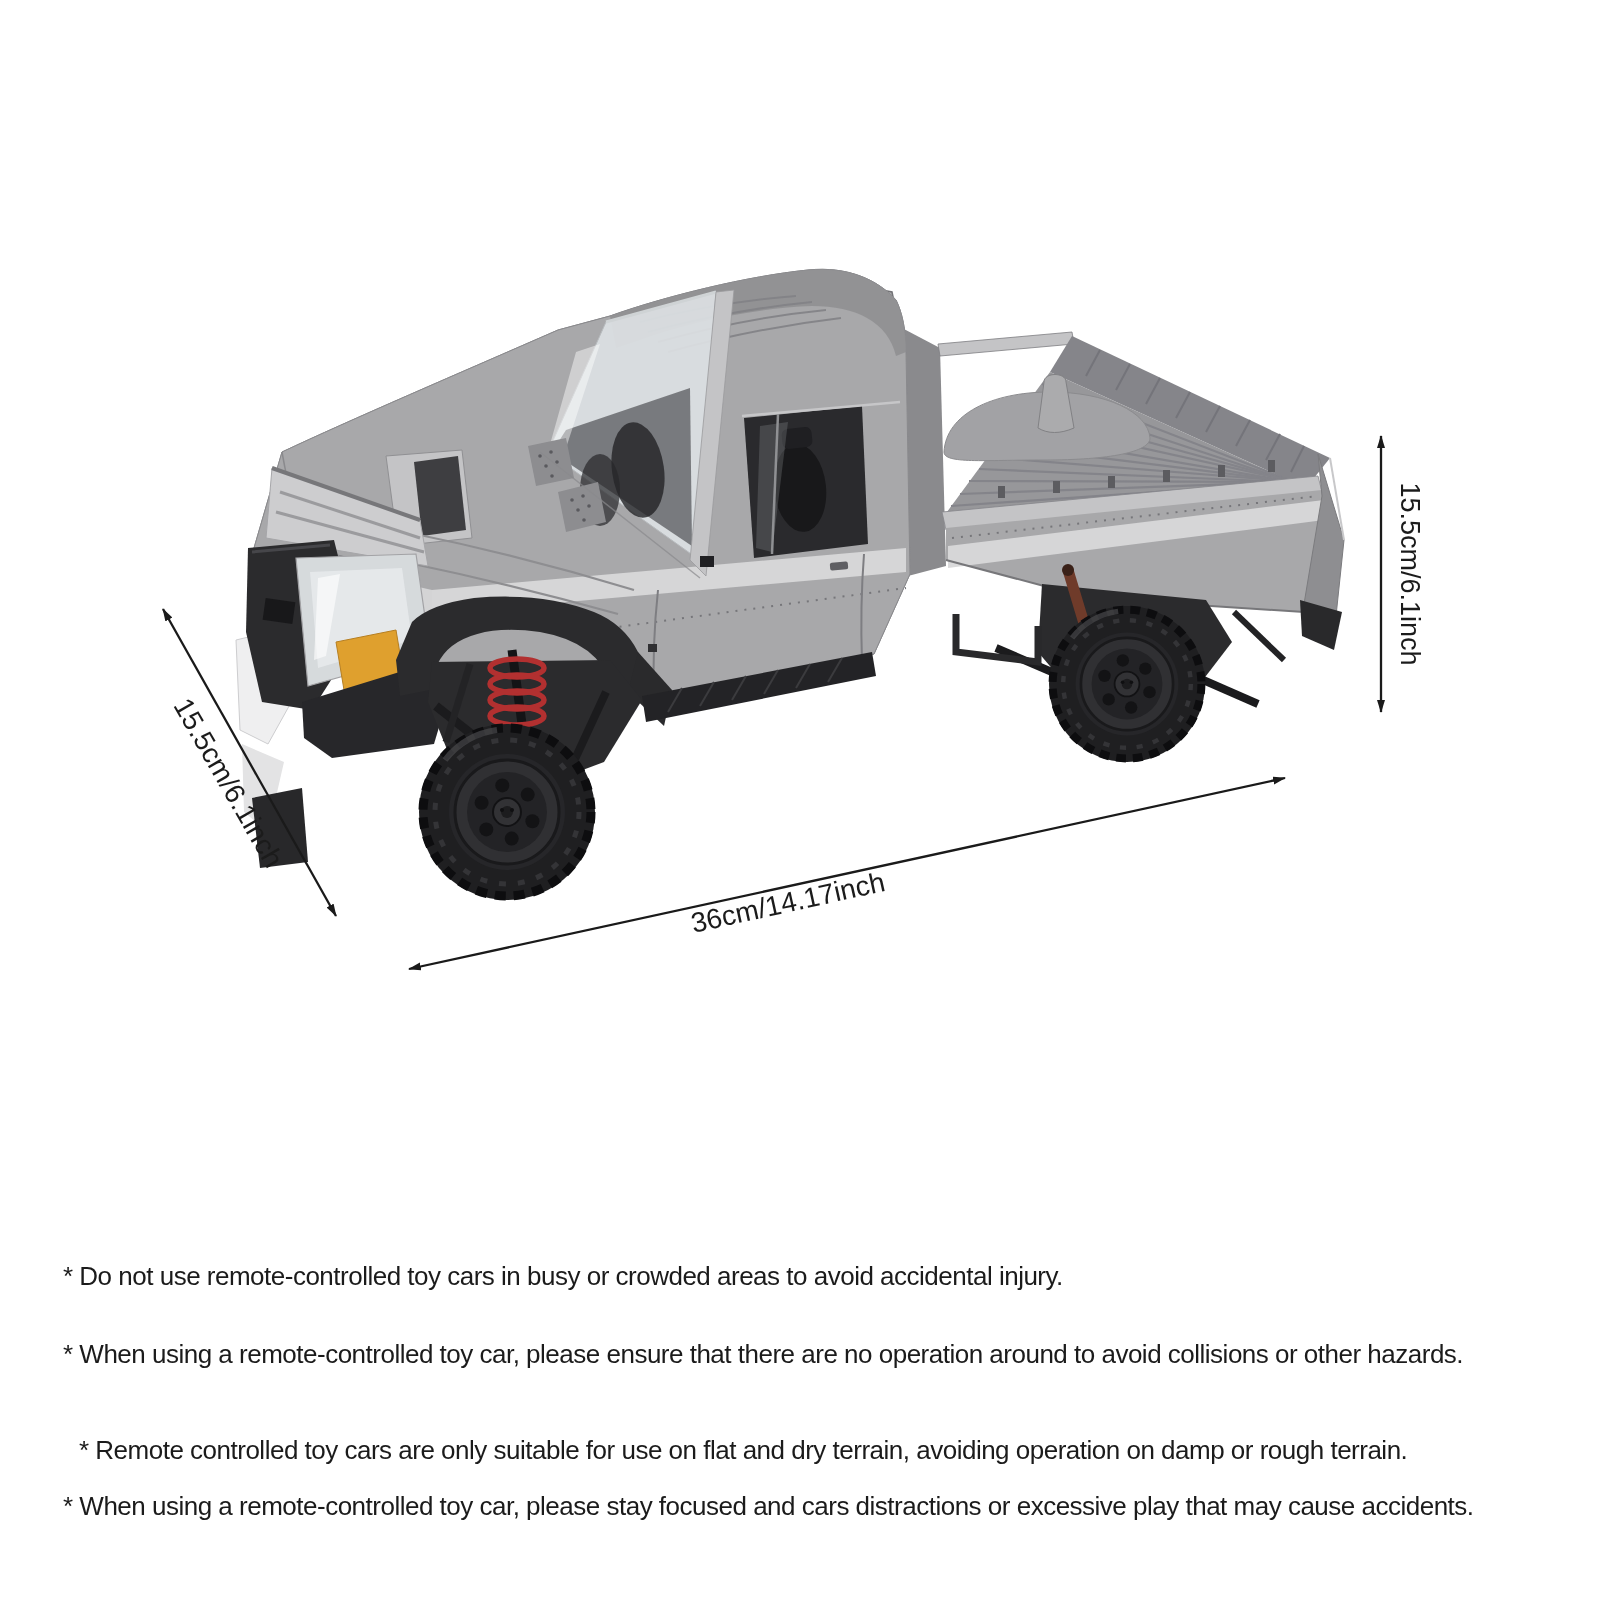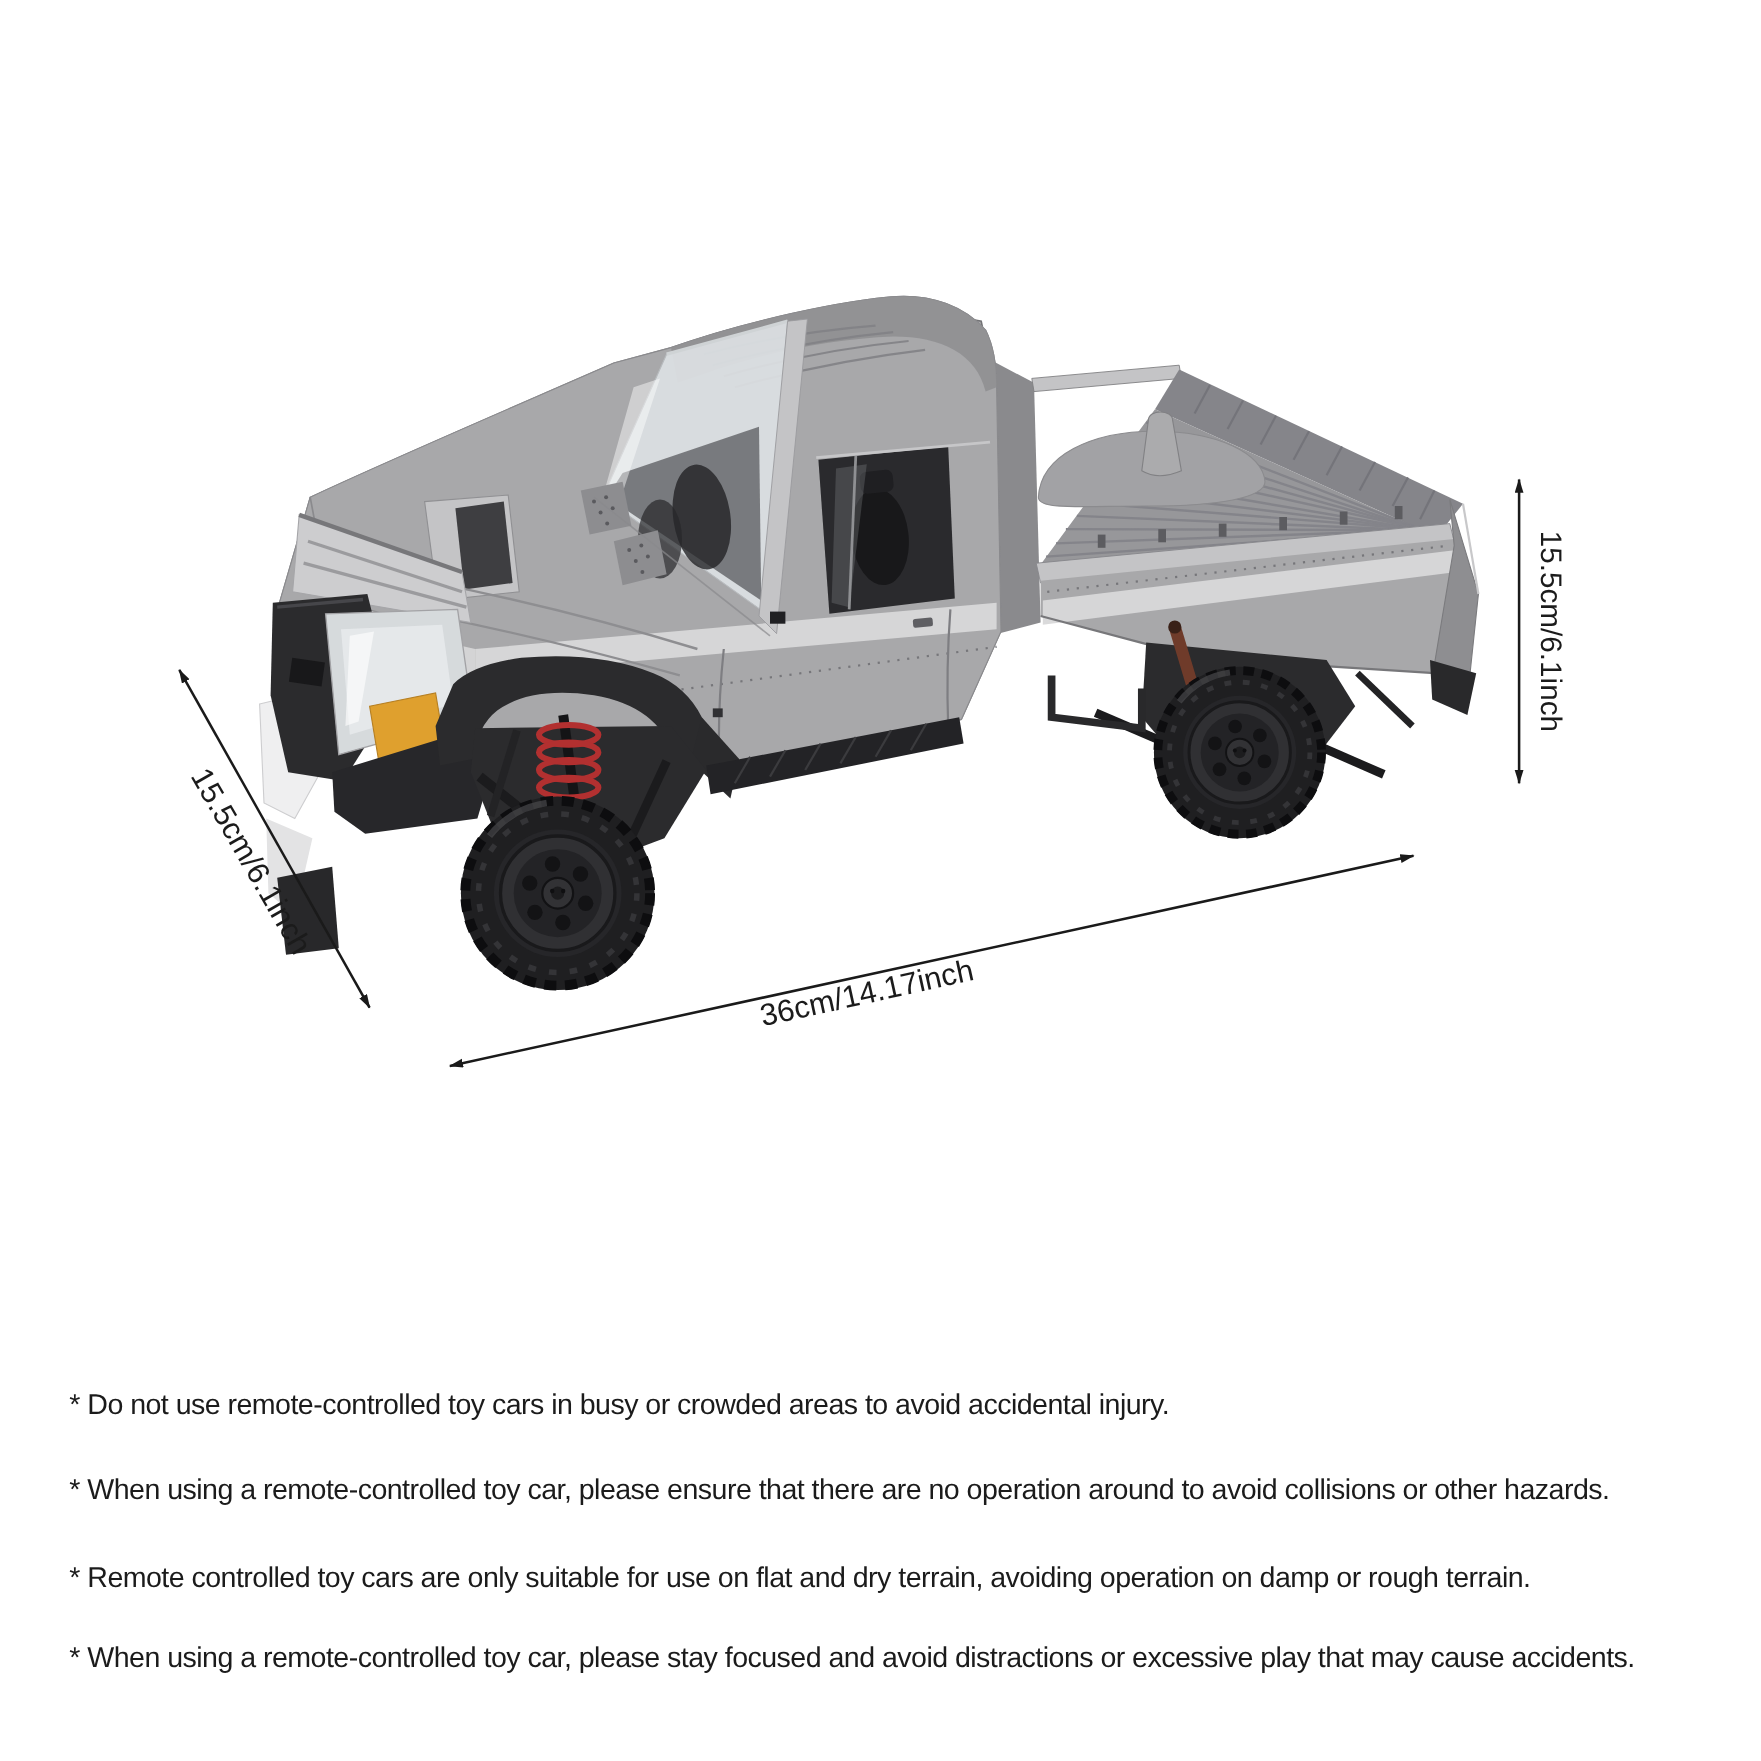--- a/index.html
+++ b/index.html
@@ -289,16 +289,16 @@
   </g>
 </svg>
 
   <div class="dim dim-left">15.5cm/6.1inch</div>
   <div class="dim dim-right">15.5cm/6.1inch</div>
   <div class="dim dim-bottom">36cm/14.17inch</div>
 
   <div>
     <p class="warn" style="top:1262px;margin:0">* Do not use remote-controlled toy cars in busy or crowded areas to avoid accidental injury.</p>
     <p class="warn" style="top:1340px;margin:0">* When using a remote-controlled toy car, please ensure that there are no operation around to avoid collisions or other hazards.</p>
-    <p class="warn" style="top:1420px;margin:0">* Remote controlled toy cars are only suitable for use on flat and dry terrain, avoiding operation on damp or rough terrain.</p>
-    <p class="warn" style="top:1492px;margin:0">* When using a remote-controlled toy car, please stay focused and avoid distractions or excessive play that may cause accidents.</p>
+    <p class="warn" style="top:1420px;margin:16px">* Remote controlled toy cars are only suitable for use on flat and dry terrain, avoiding operation on damp or rough terrain.</p>
+    <p class="warn" style="top:1492px;margin:0">* When using a remote-controlled toy car, please stay focused and cars distractions or excessive play that may cause accidents.</p>
   </div>
 </div>
 
 </body></html>

